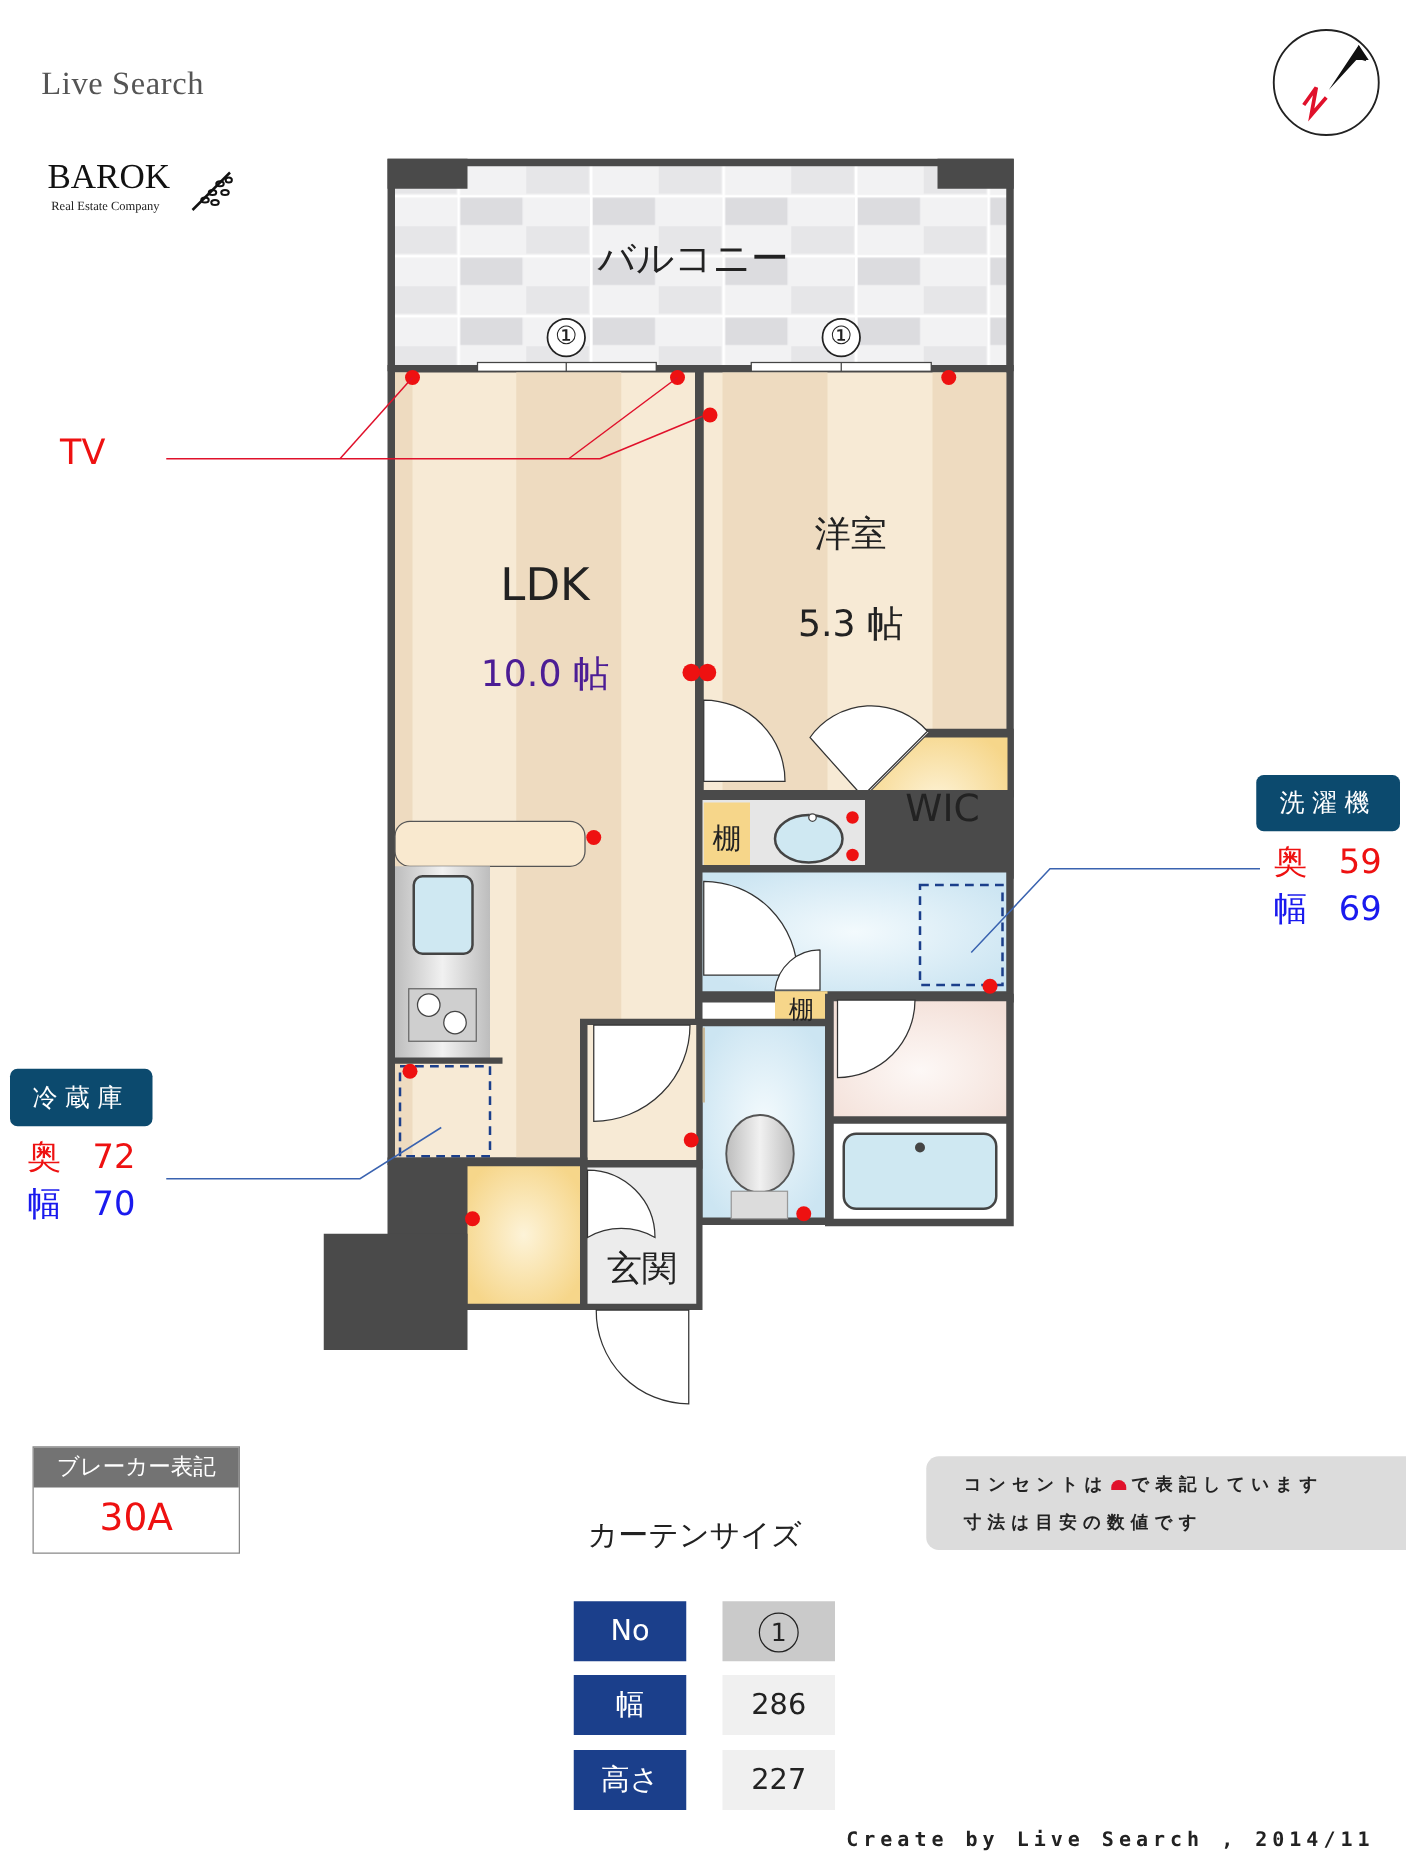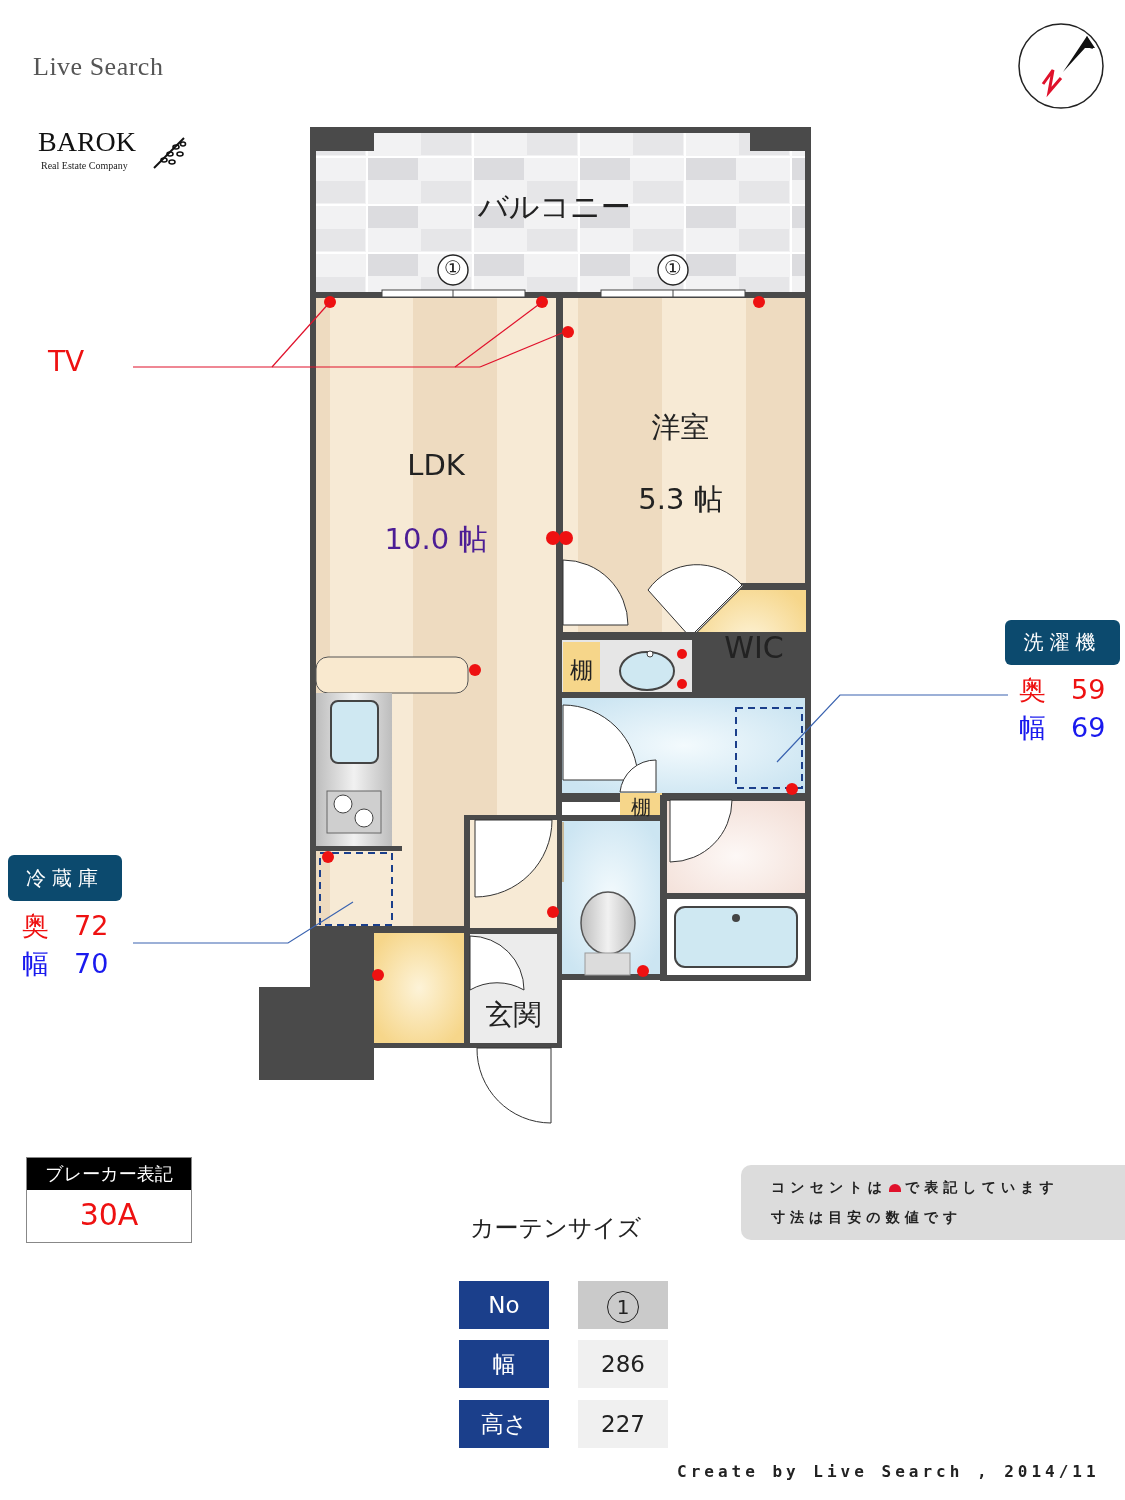--- a/index.html
+++ b/index.html
@@ -9,21 +9,21 @@
   .brand-barok{left:38px;top:128px;font-family:"Liberation Serif","DejaVu Serif",serif;font-size:28px;color:#111;line-height:28px;}
   .brand-sub{left:41px;top:160px;font-family:"Liberation Serif","DejaVu Serif",serif;font-size:10px;color:#222;}
   .compass{left:1017px;top:22px;width:88px;height:88px;}
   .plan{left:0;top:0;width:1125px;height:1150px;}
   .callout-head{background:#0c4a6e;color:#fff;border-radius:6px;font-size:20px;letter-spacing:6px;text-align:center;line-height:40px;height:40px;}
   .red{color:#ee1111;}
   .blue{color:#1a1aee;}
   .dim-row{font-size:27px;line-height:38px;}
   .dim-row span.k{display:inline-block;width:52px;}
   .breaker{left:26px;top:1157px;width:164px;height:84px;border:1px solid #888;}
-  .breaker-head{background:#000000;color:#fff;font-size:18px;text-align:center;height:32px;line-height:32px;}
+  .breaker-head{background:#737373;color:#fff;font-size:18px;text-align:center;height:32px;line-height:32px;}
   .breaker-val{color:#ee1111;font-size:30px;text-align:center;line-height:50px;}
   .note{left:741px;top:1165px;width:372px;height:75px;background:#dcdcdc;border-radius:10px;padding-left:38px;}
   .note-line{position:absolute;left:30px;font-size:14px;letter-spacing:5px;color:#222;font-weight:bold;}
   .curtain-title{left:470px;top:1212px;font-size:24px;color:#222;}
   .ct-cell{position:absolute;height:48px;line-height:48px;text-align:center;font-size:23px;}
   .ct-h{background:#1b3f8b;color:#fff;width:90px;left:459px;}
   .ct-v{width:90px;left:578px;color:#222;background:#f0f0f0;}
   .ct-v.first{background:#cacaca;}
   .circ-num{display:inline-block;width:30px;height:30px;border:1.5px solid #222;border-radius:50%;line-height:30px;font-size:20px;vertical-align:middle;background:transparent;}
   .footer{left:677px;top:1462px;font-family:"DejaVu Sans Mono","Liberation Mono",monospace;font-size:16px;font-weight:bold;letter-spacing:4px;color:#222;}
@@ -184,21 +184,21 @@
   </g>
 
   <circle cx="453" cy="270" r="15" fill="#fff" stroke="#222" stroke-width="1.4"></circle>
   <circle cx="673" cy="270" r="15" fill="#fff" stroke="#222" stroke-width="1.4"></circle>
 </svg>
 
 <div class="abs" style="left:478px;top:187px;font-size:30px;color:#222;">バルコニー</div>
 <div class="abs" style="left:438px;top:256px;width:30px;text-align:center;font-size:20px;color:#222;">①</div>
 <div class="abs" style="left:658px;top:256px;width:30px;text-align:center;font-size:20px;color:#222;">①</div>
 <div class="abs" style="left:48px;top:345px;font-size:28px;color:#ee1111;">TV</div>
-<div class="abs" style="left:316px;top:448px;width:240px;text-align:center;font-size:29px;color:#222;">LDK</div>
+<div class="abs" style="left:316px;top:448px;width:240px;text-align:center;font-size:36px;color:#222;">LDK</div>
 <div class="abs" style="left:316px;top:520px;width:240px;text-align:center;font-size:29px;color:#4c1d95;">10.0 帖</div>
 <div class="abs" style="left:563px;top:408px;width:235px;text-align:center;font-size:29px;color:#222;">洋室</div>
 <div class="abs" style="left:563px;top:480px;width:235px;text-align:center;font-size:29px;color:#222;">5.3 帖</div>
 <div class="abs" style="left:694px;top:630px;width:120px;text-align:center;font-size:30px;color:#222;">WIC</div>
 <div class="abs" style="left:563px;top:655px;width:37px;text-align:center;font-size:23px;color:#222;">棚</div>
 <div class="abs" style="left:620px;top:794px;width:42px;text-align:center;font-size:20px;color:#222;">棚</div>
 <div class="abs" style="left:470px;top:996px;width:87px;text-align:center;font-size:28px;color:#222;">玄関</div>
 
 <div class="abs" style="left:1005px;top:620px;width:115px;">
   <div class="callout-head" style="height:45px;line-height:45px;">洗濯機</div>

